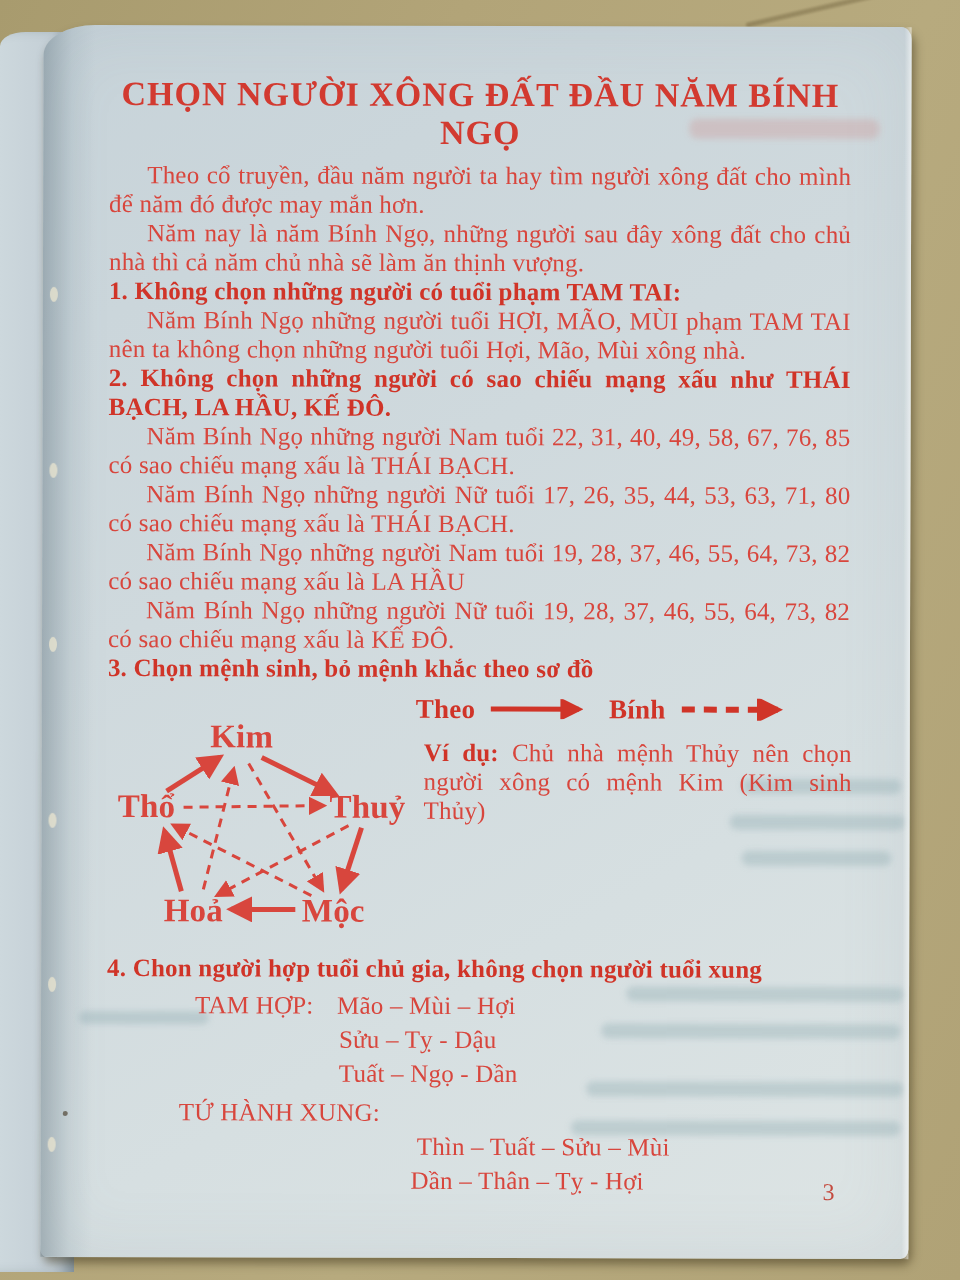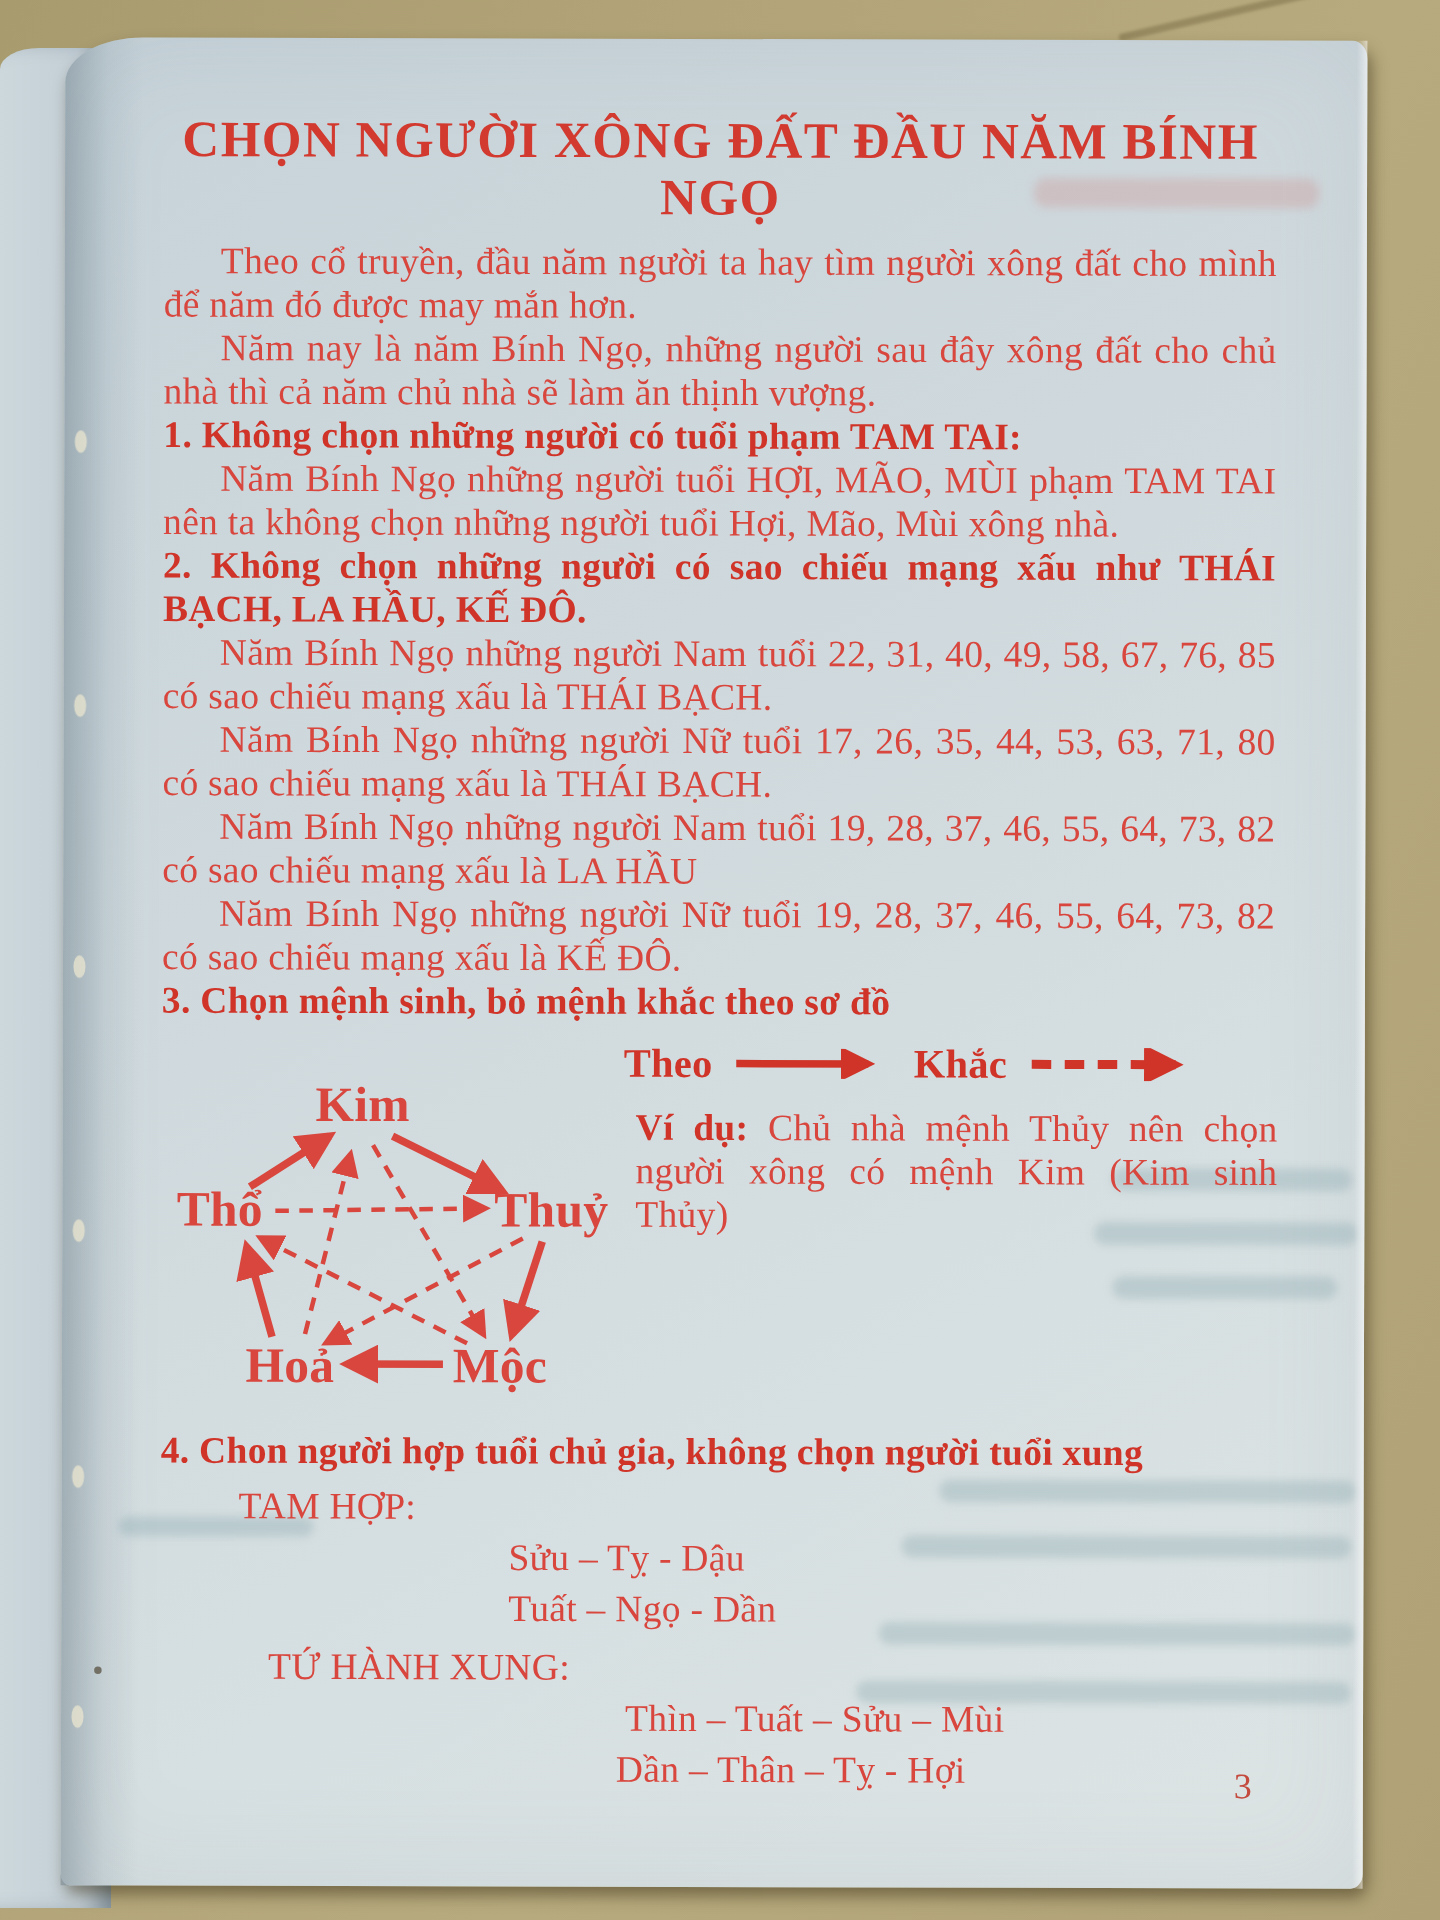--- a/index.html
+++ b/index.html
@@ -77,21 +77,21 @@
   .sec3-wrap{position:relative;height:216px;}
   .diagram{position:absolute;left:-16px;top:-22px;}
   .diagram text{font-family:"Liberation Serif","DejaVu Serif",serif;font-weight:bold;
     font-size:33px;fill:#d8463d;}
   .example{position:absolute;left:316px;top:10px;width:428px;text-align:justify;}
   .bold{font-weight:bold;color:#d03428;}
   .s4h{font-weight:bold;color:#d03428;margin:8px 0 4px 0;line-height:33px;}
   .s4{line-height:34px;}
   .s4row{display:flex;}
   .s4label{font-weight:normal;}
-  .lbl1{margin-left:52px;width:142px;}
+  .lbl1{margin-left:88px;width:142px;}
   .lbl2{margin-left:72px;width:248px;}
   .ind1{margin-left:232px;}
   .ind2{margin-left:310px;}
   .ind3{margin-left:304px;}
   .mt{margin-top:5px;}
   .pagenum{position:absolute;left:782px;top:1152px;font-size:24px;color:#c44a3e;}
 </style>
 </head>
 <body>
 
@@ -141,21 +141,21 @@
     <div class="legend">
       <span>Theo</span>
       <svg width="106" height="20" viewBox="0 0 106 20">
         <defs>
             <marker id="ahL1" viewBox="0 0 10 10" refX="8" refY="5" markerWidth="4.6" markerHeight="4.6" orient="auto">
               <path d="M0,0 L10,5 L0,10 z" fill="#d03428"></path>
             </marker>
           </defs>
         <line x1="2" y1="10" x2="90" y2="10" stroke="#d03428" stroke-width="5" marker-end="url(#ahL1)"></line>
       </svg>
-      <span>Khắc</span>
+      <span>Bính</span>
       <svg width="116" height="22" viewBox="0 0 116 22">
         <defs>
             <marker id="ahL2" viewBox="0 0 10 10" refX="8" refY="5" markerWidth="4.4" markerHeight="4.4" orient="auto">
               <path d="M0,0 L10,5 L0,10 z" fill="#d03428"></path>
             </marker>
           </defs>
         <line x1="2" y1="11" x2="98" y2="11" stroke="#d03428" stroke-width="6" stroke-dasharray="13 9" marker-end="url(#ahL2)"></line>
       </svg>
     </div>
 
@@ -193,20 +193,21 @@
         <span class="bold">Ví dụ:</span>
         <span>Chủ nhà mệnh Thủy nên chọn người xông có mệnh Kim (Kim sinh Thủy)</span>
       </div>
     </div>
 
     <p class="s4h">4. Chon người hợp tuổi chủ gia, không chọn người tuổi xung</p>
 
     <div class="s4">
       <div class="s4row">
         <span class="s4label lbl1">TAM HỢP:</span>
+        <span>Mão – Mùi – Hợi</span>
       </div>
       <div class="ind1">Sửu – Tỵ - Dậu</div>
       <div class="ind1">Tuất – Ngọ - Dần</div>
     </div>
 
     <div class="s4 mt">
       <div class="s4row">
         <span class="s4label lbl2">TỨ HÀNH XUNG:</span>
       </div>
       <div class="ind2">Thìn – Tuất – Sửu – Mùi</div>

